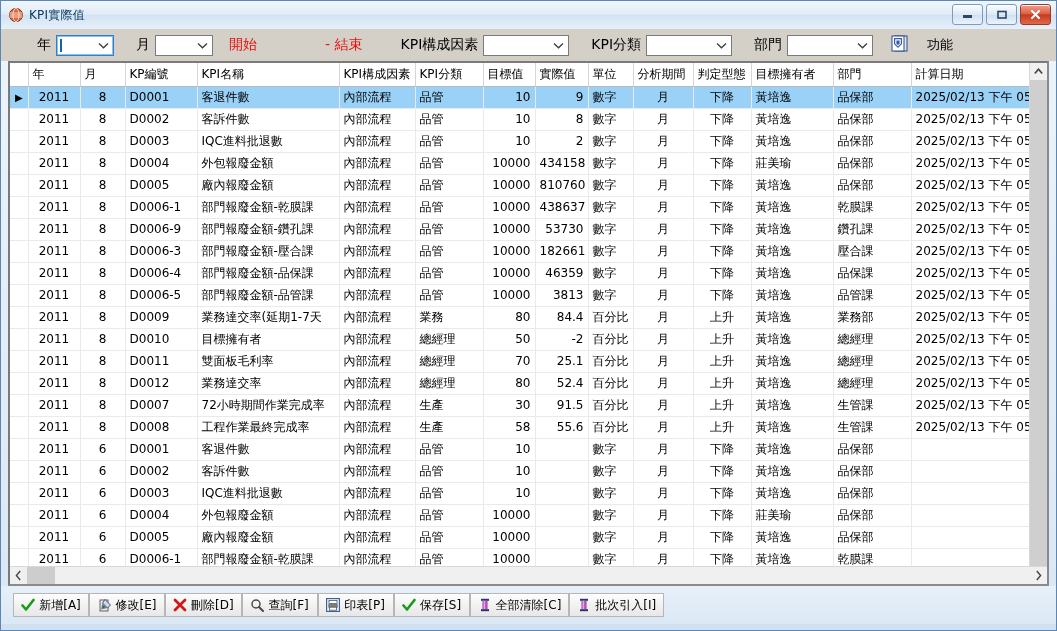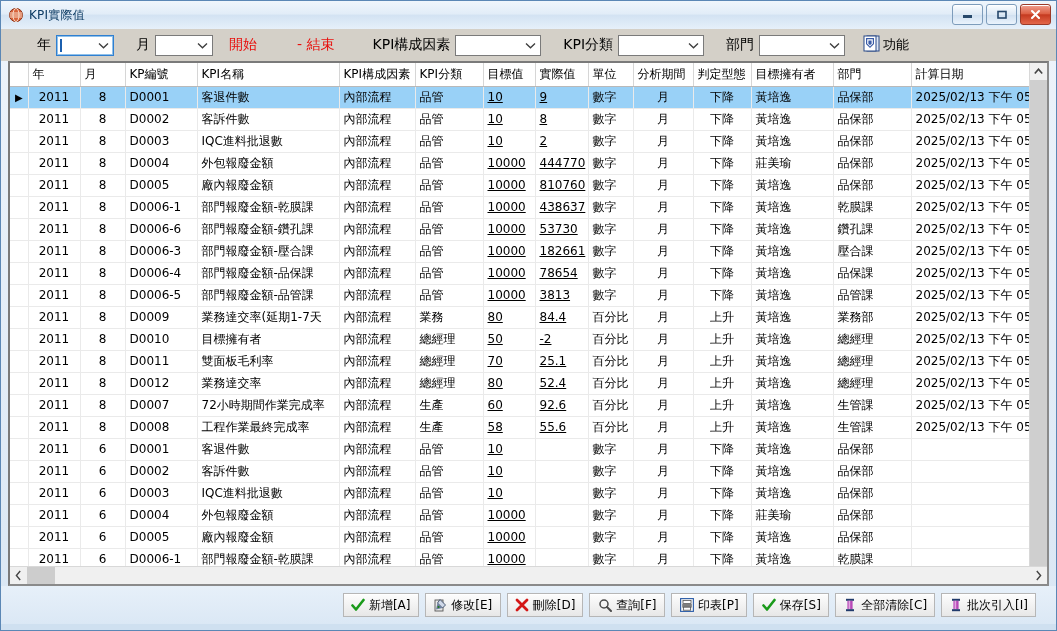--- a/index.html
+++ b/index.html
@@ -62,21 +62,21 @@
     position:absolute;right:4px;top:0;bottom:0;display:flex;align-items:center;
   }
   .combo .cval{font-size:12px;padding-left:4px;color:#000;}
   .caretpipe{
     width:2px;height:13px;background:#1b5fae;margin-left:3px;
   }
   .combo.w86{width:86px;}
   .combo.w58{width:58px;}
   .redlbl{color:#e8100d;font-size:14px;white-space:nowrap;}
   .fn-btn{
-    display:flex;align-items:center;gap:3px;margin-left:14px;
+    display:flex;align-items:center;gap:19px;margin-left:14px;
     padding:1px 4px;white-space:nowrap;
   }
   .fn-btn .lbl{font-size:13px;color:#000;}
   
   .gridwrap{
     flex:1 1 auto;margin:0 7px;
     border:2px solid #8a8a8a;border-top-color:#7a7a7a;border-left-color:#7a7a7a;
     background:#fff;
     display:flex;flex-direction:column;
     overflow:hidden;
@@ -103,21 +103,21 @@
     border-bottom:1px solid #eaeaea;
     font-size:12px;
     padding:1px 4px 2px 4px;
     height:18px;
     line-height:16px;
     white-space:nowrap;
     overflow:hidden;
     color:#000;
   }
   tr.row.sel td{background:#99d1f7;}
-  td.num{text-decoration:underline;}
+  td.num{text-align:right;}
   td.ctr{text-align:center;}
   td.dt{color:#1a1a1a;}
   .indcell{
     width:18px;border-right:1px solid #d0d0d0;background:#fff;
     text-align:center;padding:0;
   }
   th.indcell{background:#fff;}
   .arrow-ind{color:#000;font-size:10px;line-height:16px;}
   
   .vsb{
@@ -140,24 +140,23 @@
     width:17px;flex:0 0 17px;height:17px;
     display:flex;align-items:center;justify-content:center;
   }
   .hsb .track{flex:1 1 auto;height:17px;background:#f0f0f0;position:relative;}
   .hsb .thumb{
     position:absolute;left:0;top:0;height:17px;width:28px;background:#cdcdcd;
   }
   
   .btnbar{
     flex:0 0 38px;height:38px;
-    display:flex;align-items:center;gap:6px;
-    padding:0 20px;
+    display:flex;align-items:center;gap:0;
+    padding:0 12px;
     background:linear-gradient(#e7f0f9,#dbe8f5);
-    justify-content:flex-end;
   }
   .tbtn{
     height:24px;min-width:76px;
     border:1px solid #b6b6b6;
     background:linear-gradient(#fdfdfd,#f0f0f0 60%,#e7e7e7);
     display:flex;align-items:center;justify-content:center;gap:4px;
     padding:0 7px;box-sizing:border-box;
     font-size:12px;color:#000;white-space:nowrap;
     box-shadow:inset 0 1px 0 #fff;
   }
@@ -216,21 +215,21 @@
     <span class="combo w58">
       <span class="cval"></span>
       <span class="caret">
         <svg width="11" height="7" viewBox="0 0 11 7">
             <path d="M1 1.5 L5.5 5.8 L10 1.5" fill="none" stroke="#3c3c3c" stroke-width="1.3"></path>
           </svg>
       </span>
     </span>
 
     <span class="redlbl" style="margin-left:16px">開始</span>
-    <span class="redlbl" style="margin-left:40px">- 結束</span>
+    <span class="redlbl" style="margin-left:68px">- 結束</span>
 
     <span class="tb-label pad" style="margin-left:38px">KPI構成因素</span>
     <span class="combo w86">
       <span class="cval"></span>
       <span class="caret">
         <svg width="11" height="7" viewBox="0 0 11 7">
             <path d="M1 1.5 L5.5 5.8 L10 1.5" fill="none" stroke="#3c3c3c" stroke-width="1.3"></path>
           </svg>
       </span>
     </span>
@@ -363,21 +362,21 @@
               </tr>
               <tr class="row">
                 <td class="indcell"></td>
                 <td class="ctr">2011</td>
                 <td class="ctr">8</td>
                 <td class="">D0004</td>
                 <td class="">外包報廢金額</td>
                 <td class="">內部流程</td>
                 <td class="">品管</td>
                 <td class="num">10000</td>
-                <td class="num">444770</td>
+                <td class="num">434158</td>
                 <td class="">數字</td>
                 <td class="ctr">月</td>
                 <td class="ctr">下降</td>
                 <td class="">莊美瑜</td>
                 <td class="">品保部</td>
                 <td class=" dt">2025/02/13 下午 05:28:13</td>
               </tr>
               <tr class="row">
                 <td class="indcell"></td>
                 <td class="ctr">2011</td>
@@ -409,21 +408,21 @@
                 <td class="ctr">月</td>
                 <td class="ctr">下降</td>
                 <td class="">黃培逸</td>
                 <td class="">乾膜課</td>
                 <td class=" dt">2025/02/13 下午 05:28:42</td>
               </tr>
               <tr class="row">
                 <td class="indcell"></td>
                 <td class="ctr">2011</td>
                 <td class="ctr">8</td>
-                <td class="">D0006-6</td>
+                <td class="">D0006-9</td>
                 <td class="">部門報廢金額-鑽孔課</td>
                 <td class="">內部流程</td>
                 <td class="">品管</td>
                 <td class="num">10000</td>
                 <td class="num">53730</td>
                 <td class="">數字</td>
                 <td class="ctr">月</td>
                 <td class="ctr">下降</td>
                 <td class="">黃培逸</td>
                 <td class="">鑽孔課</td>
@@ -448,21 +447,21 @@
               </tr>
               <tr class="row">
                 <td class="indcell"></td>
                 <td class="ctr">2011</td>
                 <td class="ctr">8</td>
                 <td class="">D0006-4</td>
                 <td class="">部門報廢金額-品保課</td>
                 <td class="">內部流程</td>
                 <td class="">品管</td>
                 <td class="num">10000</td>
-                <td class="num">78654</td>
+                <td class="num">46359</td>
                 <td class="">數字</td>
                 <td class="ctr">月</td>
                 <td class="ctr">下降</td>
                 <td class="">黃培逸</td>
                 <td class="">品保課</td>
                 <td class=" dt">2025/02/13 下午 05:29:28</td>
               </tr>
               <tr class="row">
                 <td class="indcell"></td>
                 <td class="ctr">2011</td>
@@ -549,22 +548,22 @@
                 <td class=" dt">2025/02/13 下午 05:31:12</td>
               </tr>
               <tr class="row">
                 <td class="indcell"></td>
                 <td class="ctr">2011</td>
                 <td class="ctr">8</td>
                 <td class="">D0007</td>
                 <td class="">72小時期間作業完成率</td>
                 <td class="">內部流程</td>
                 <td class="">生產</td>
-                <td class="num">60</td>
-                <td class="num">92.6</td>
+                <td class="num">30</td>
+                <td class="num">91.5</td>
                 <td class="">百分比</td>
                 <td class="ctr">月</td>
                 <td class="ctr">上升</td>
                 <td class="">黃培逸</td>
                 <td class="">生管課</td>
                 <td class=" dt">2025/02/13 下午 05:29:58</td>
               </tr>
               <tr class="row">
                 <td class="indcell"></td>
                 <td class="ctr">2011</td>

